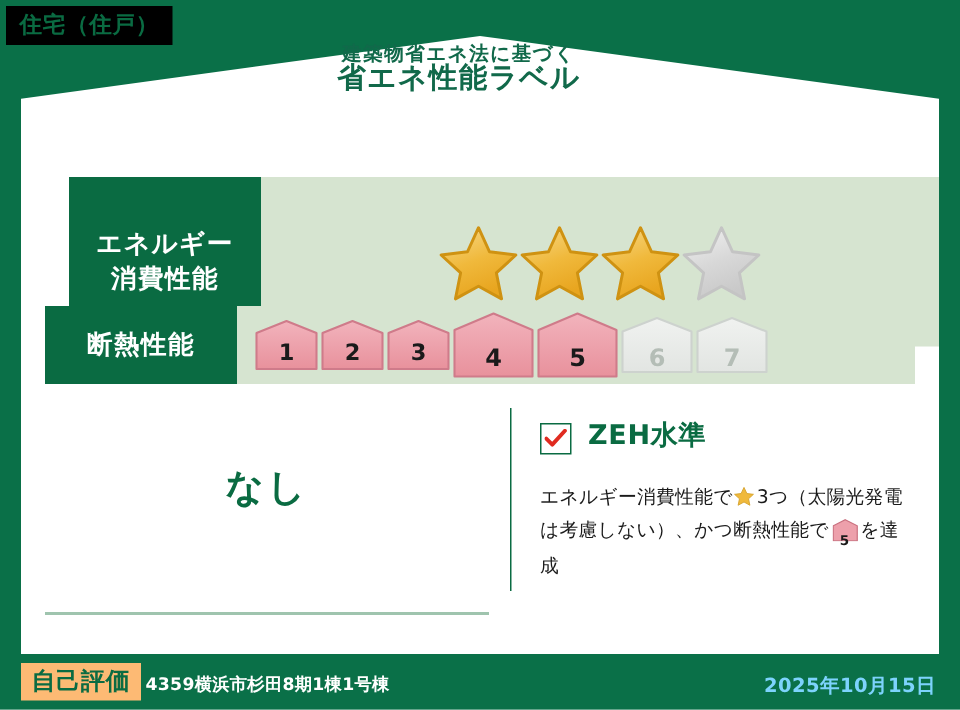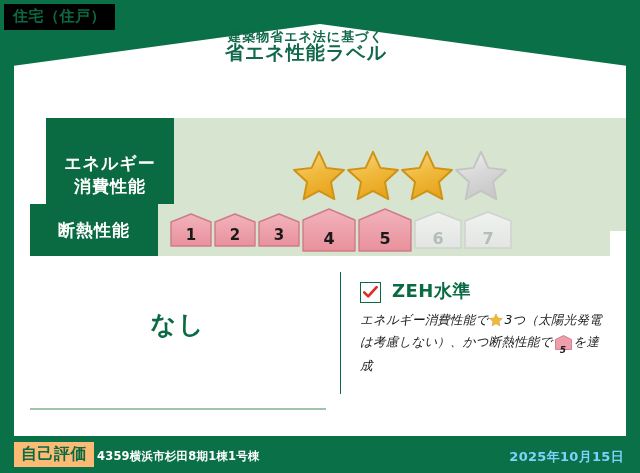--- a/index.html
+++ b/index.html
@@ -96,23 +96,22 @@
   .zeh-title{display:flex;align-items:flex-start;gap:11px;}
   .zeh-check{
     width:19px;height:19px;border:1.5px solid #0a6b42;background:#fff;
     position:relative;flex:0 0 19px;
   }
   .zeh-check svg{position:absolute;left:2px;top:3px;}
   .zeh-title-text{
     color:#0a6b42;font-weight:bold;font-size:18px;letter-spacing:0.5px;line-height:1;
   }
   .zeh-desc{
-    margin-top:7px;color:#1a1a1a;font-size:12.5px;line-height:1.55;
+    margin-top:18px;color:#1a1a1a;font-size:12.5px;line-height:1.55;
     letter-spacing:0.2px;
-    font-style:italic;
   }
   .inline-star{display:inline-block;vertical-align:-3px;margin:0 1px;}
   .inline-house{display:inline-block;vertical-align:-4px;margin:0 2px;position:relative;}
   .inline-house .num{
     position:absolute;left:0;right:0;bottom:1px;text-align:center;
     font-size:9px;font-weight:bold;color:#1a1a1a;line-height:1;
   }
 
   
   .panel-rule{

